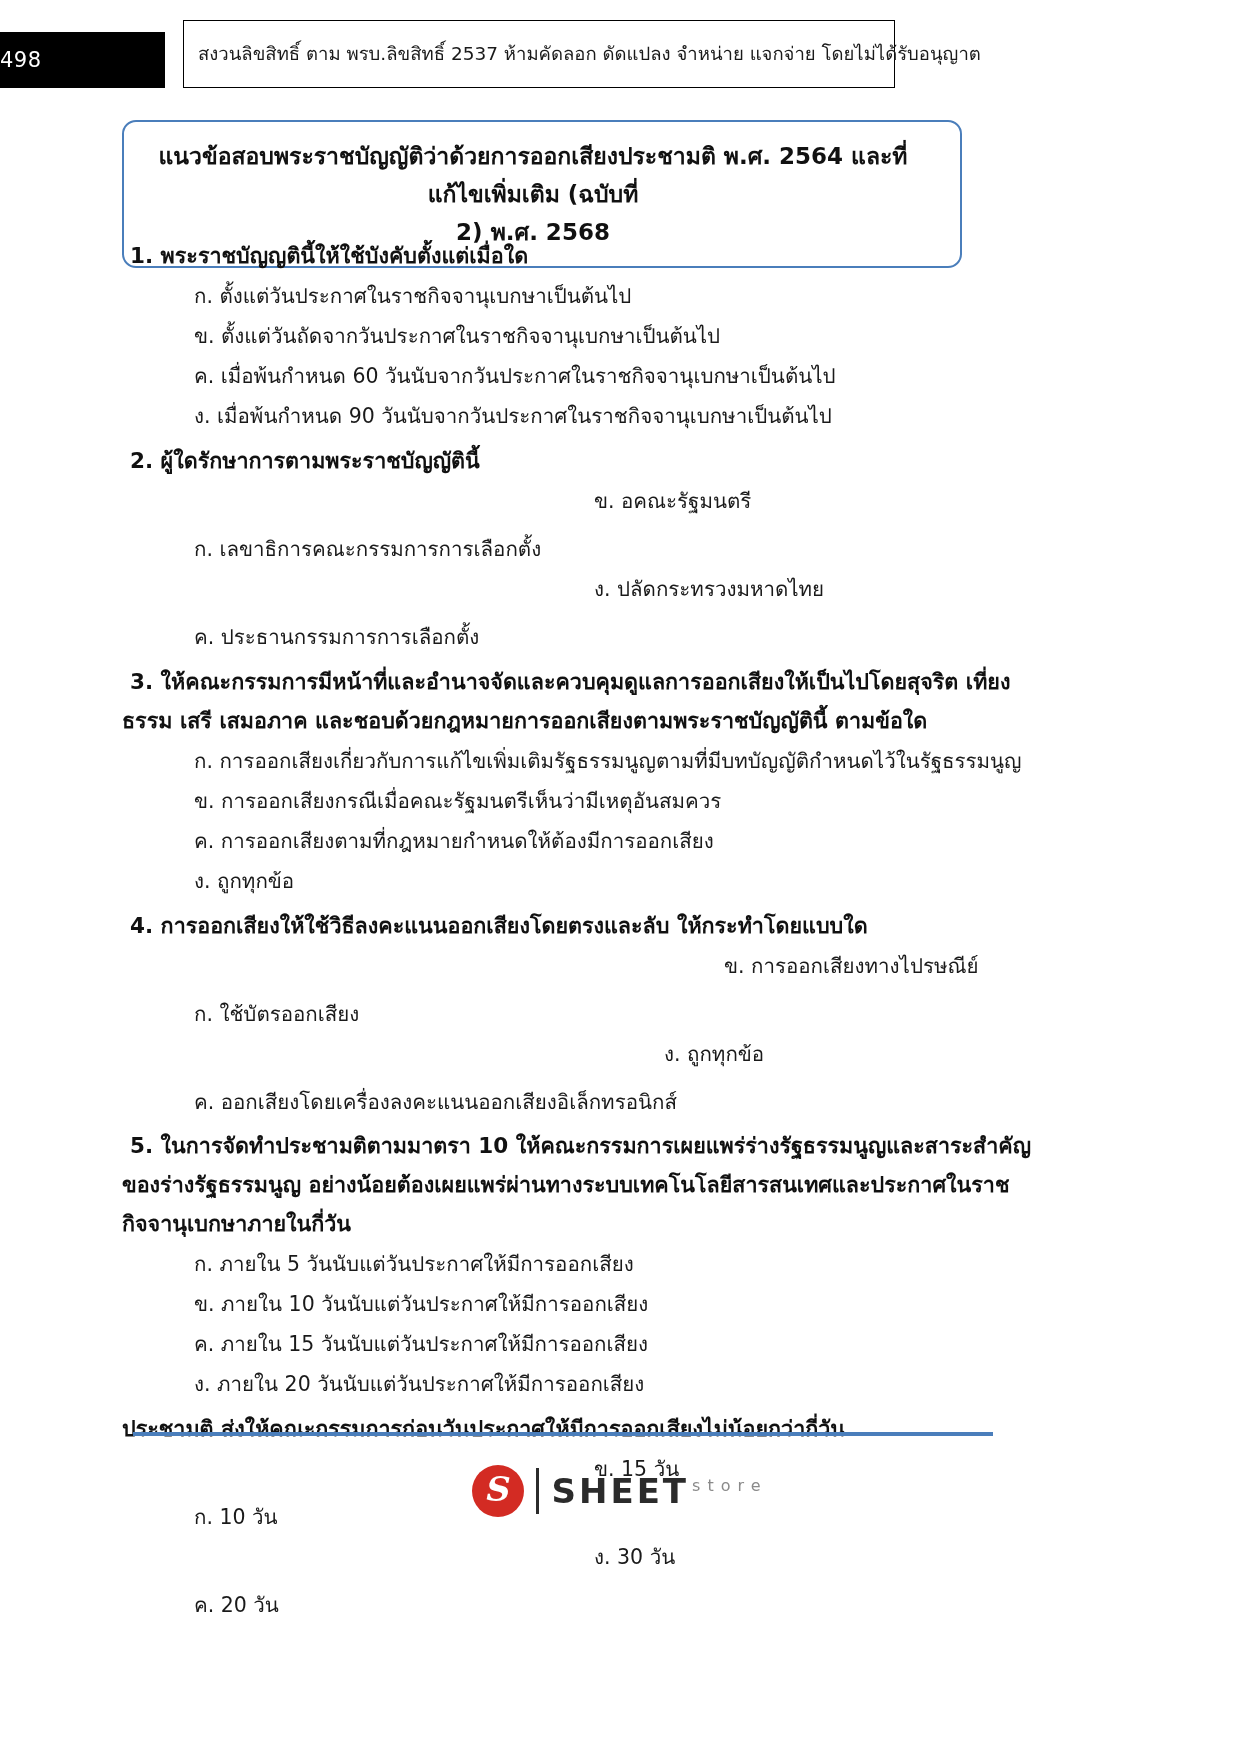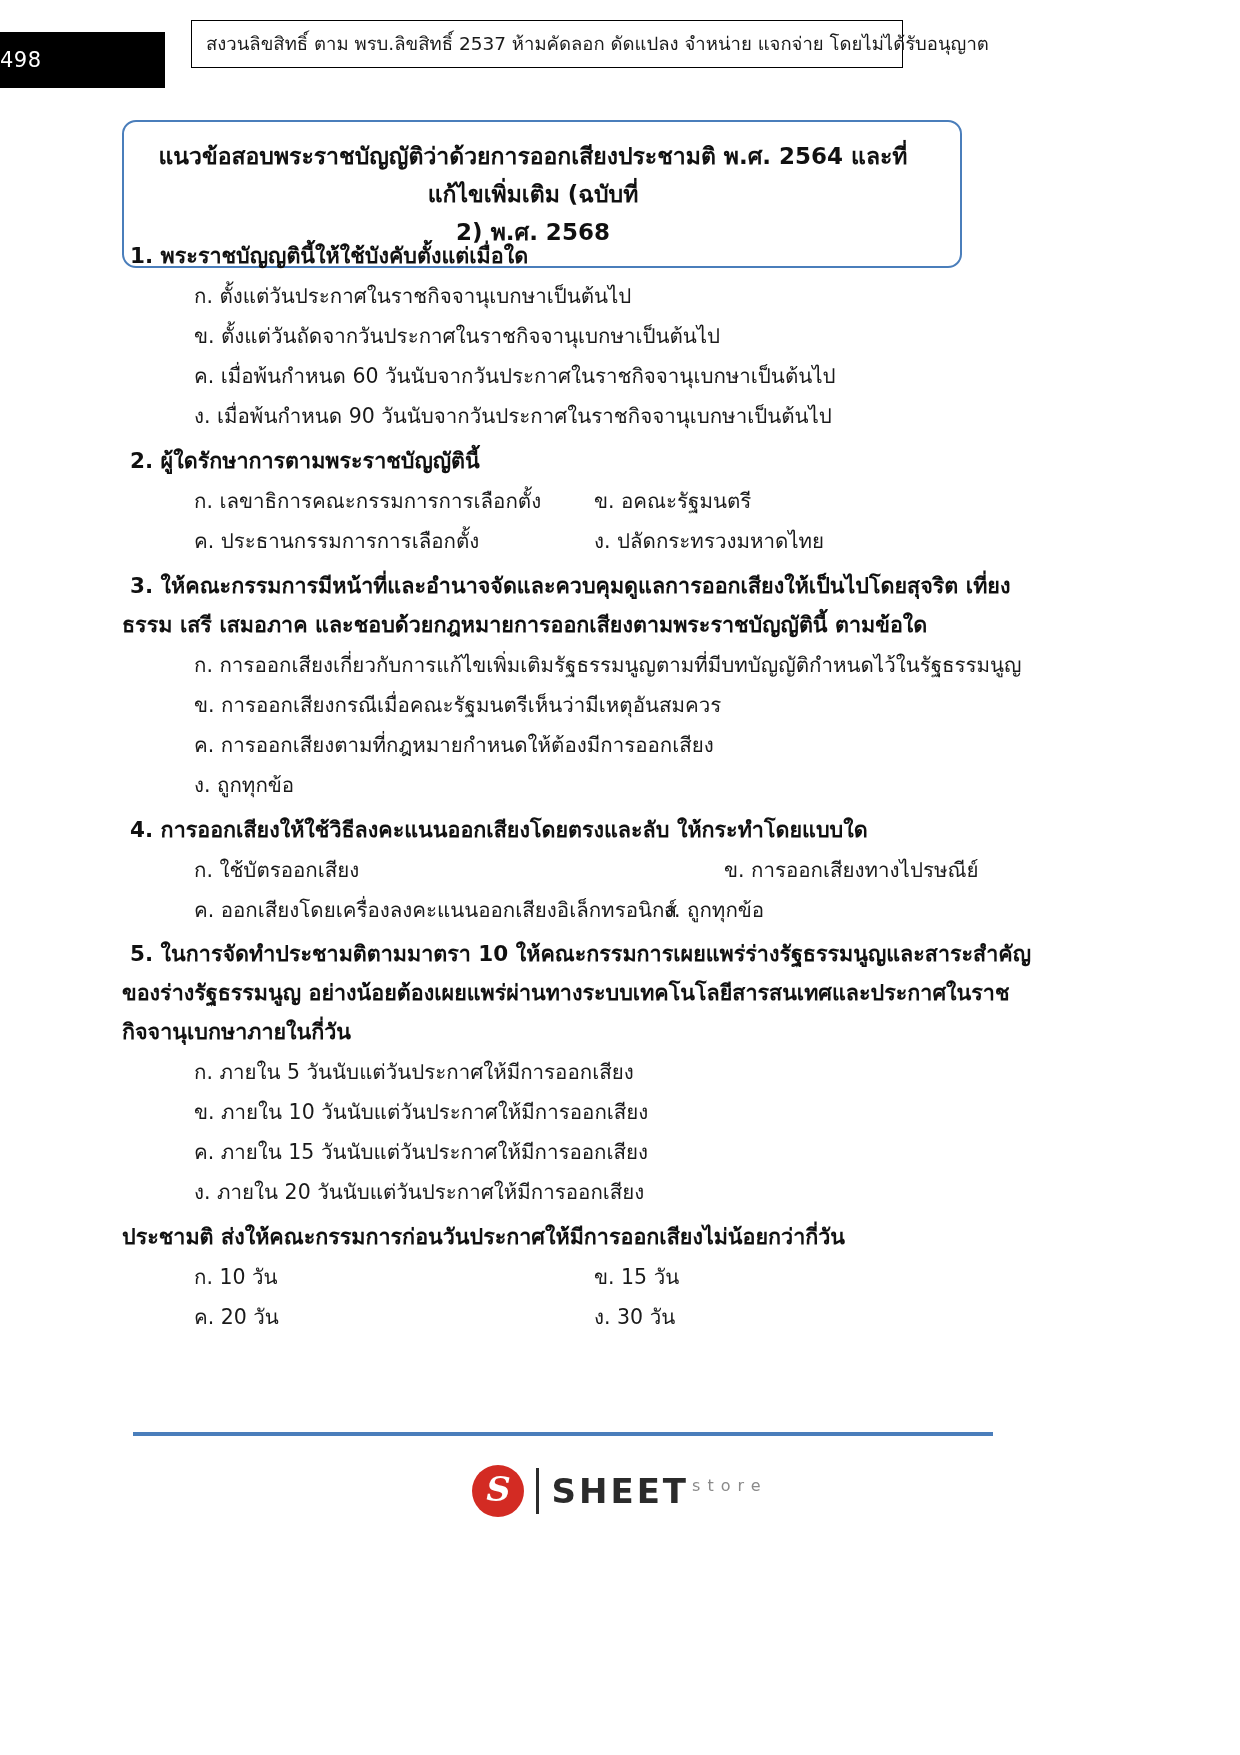--- a/index.html
+++ b/index.html
@@ -38,27 +38,26 @@
     padding-right: 20px;
     box-sizing: border-box;
     font-size: 21px;
     letter-spacing: 0.5px;
   }
   .copyright-box {
     position: absolute;
     left: 183px;
     top: -12px;
     width: 712px;
-    height: 48px;
+    height: 68px;
     border: 1px solid #000000;
     box-sizing: border-box;
     display: flex;
     align-items: center;
     padding-left: 14px;
-    margin-left: 8px;
   }
   .copyright-text {
     font-size: 18.5px;
     color: #1a1a1a;
     white-space: nowrap;
     line-height: 1.1;
   }
 
   
   .title-box {
@@ -114,20 +113,21 @@
     display: flex;
     padding-left: 72px;
     font-size: 20.5px;
     color: #1a1a1a;
     line-height: 1.95;
     white-space: nowrap;
   }
   .choice-row .col-a {
     width: 400px;
     flex: 0 0 400px;
+    margin-top: 48px;
   }
   .choice-row .col-b {
     flex: 1 1 auto;
   }
   .choice-row.wide .col-a {
     width: 530px;
     flex: 0 0 530px;
   }
   .choice-row.narrow .col-a {
     width: 470px;

